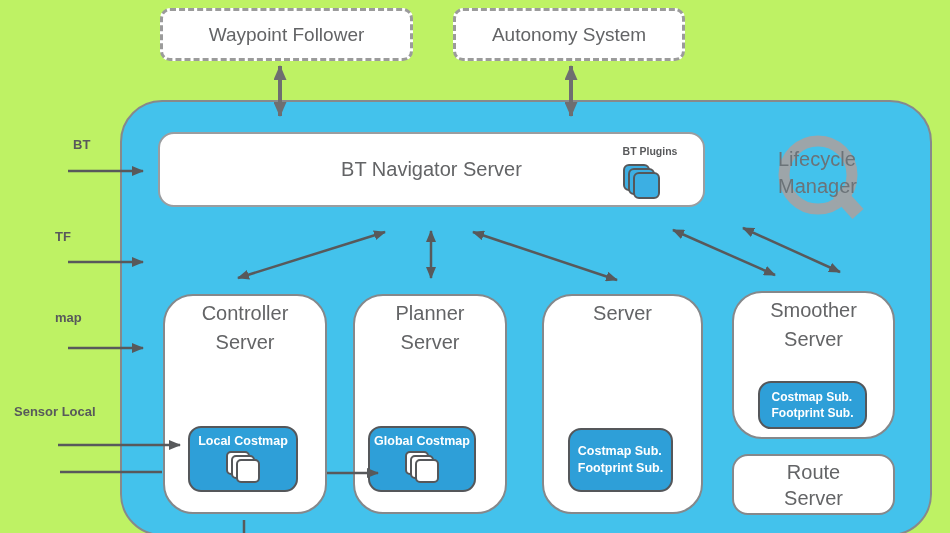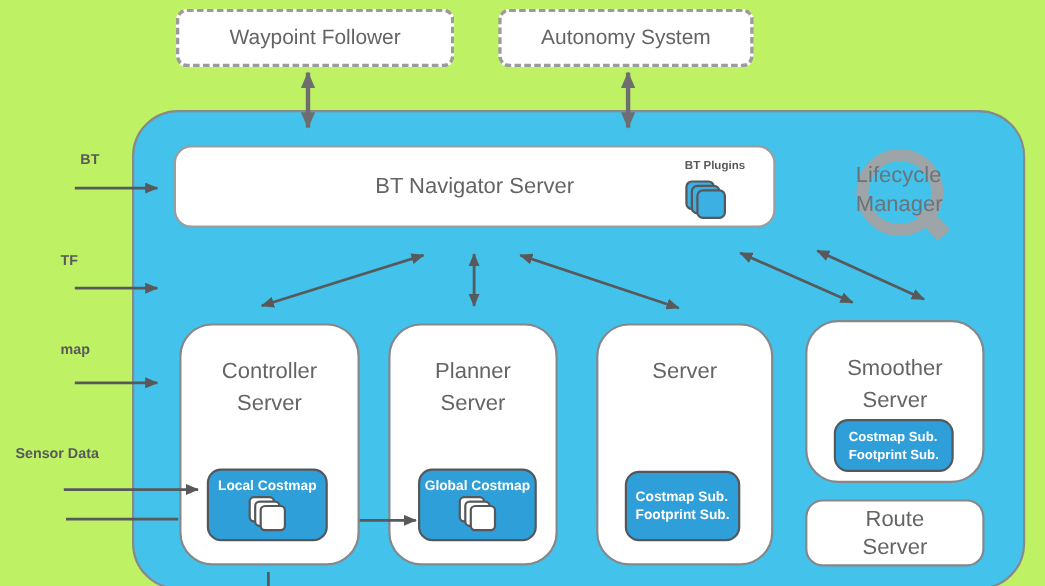--- a/index.html
+++ b/index.html
@@ -47,36 +47,36 @@
   .lifecycle-text{
     position:absolute;left:778px;top:146px;width:130px;
     font-size:20px;line-height:27px;color:#6b7378;
   }
   
   .server-box{
     position:absolute;box-sizing:border-box;background:#fff;
     border:2px solid var(--border-gray,#85888b);border-radius:30px;
     text-align:center;
   }
-  .server-title{font-size:20px;line-height:29px;color:var(--text-gray,#636466);padding-top:28px;}
+  .server-title{font-size:20px;line-height:29px;color:var(--text-gray,#636466);padding-top:3px;}
   #controller{left:163px;top:294px;width:164px;height:220px;}
   #planner{left:353px;top:294px;width:154px;height:220px;}
   #behavior{left:542px;top:294px;width:161px;height:220px;}
   #smoother{left:732px;top:291px;width:163px;height:148px;}
   #route{left:732px;top:454px;width:163px;height:61px;border-radius:16px;
          display:flex;align-items:center;justify-content:center;}
   #route .server-title{padding-top:0;line-height:26px;}
   
   .sub-box{
     position:absolute;box-sizing:border-box;background:var(--costmap-blue,#2e9fd8);
     border:2px solid #55575a;border-radius:13px;color:#fff;font-weight:bold;
     display:flex;flex-direction:column;align-items:center;
   }
   #local-costmap{left:188px;top:426px;width:110px;height:66px;}
-  #global-costmap{left:380px;top:426px;width:108px;height:66px;}
+  #global-costmap{left:368px;top:426px;width:108px;height:66px;}
   .costmap-title{font-size:12.5px;margin-top:6px;}
   .costmap-stack{position:relative;width:34px;height:34px;margin-top:3px;}
   #behavior-sub{left:568px;top:428px;width:105px;height:64px;justify-content:center;}
   #smoother-sub{left:758px;top:381px;width:109px;height:48px;justify-content:center;}
   .sub-lines{font-size:12.5px;line-height:17px;text-align:left;}
   #smoother-sub .sub-lines{font-size:12px;line-height:16px;}
   
   .in-label{position:absolute;font-size:13px;font-weight:bold;color:var(--arrow-gray,#58595b);}
   #lbl-bt{left:73px;top:137px;}
   #lbl-tf{left:55px;top:229px;}
@@ -176,21 +176,21 @@
   <div class="server-box" id="route">
     <div class="server-title">
       <div>Route</div>
       <div>Server</div>
     </div>
   </div>
 
   <div class="in-label" id="lbl-bt">BT</div>
   <div class="in-label" id="lbl-tf">TF</div>
   <div class="in-label" id="lbl-map">map</div>
-  <div class="in-label" id="lbl-sensor">Sensor Data</div>
+  <div class="in-label" id="lbl-sensor">Sensor Local</div>
 
   <svg class="arrows" viewBox="0 0 950 533">
     <defs>
       <marker id="head-s" markerUnits="userSpaceOnUse" markerWidth="12" markerHeight="10" refX="11" refY="5" orient="auto-start-reverse">
         <path d="M0,0 L12,5 L0,10 Z" fill="#58595b"></path>
       </marker>
       <marker id="head-b" markerUnits="userSpaceOnUse" markerWidth="15" markerHeight="13" refX="14" refY="6.5" orient="auto-start-reverse">
         <path d="M0,0 L15,6.5 L0,13 Z" fill="#6e6e70"></path>
       </marker>
     </defs>

